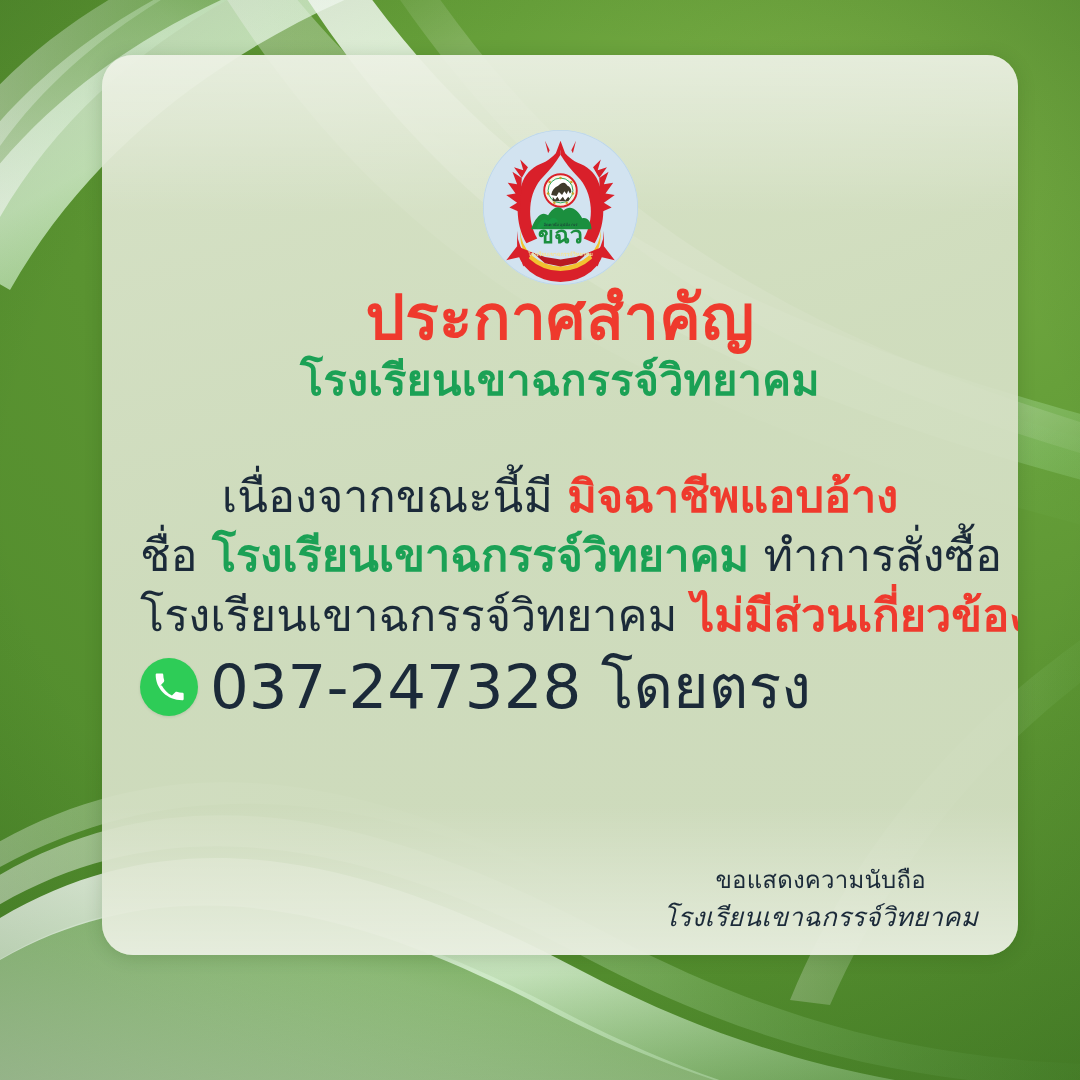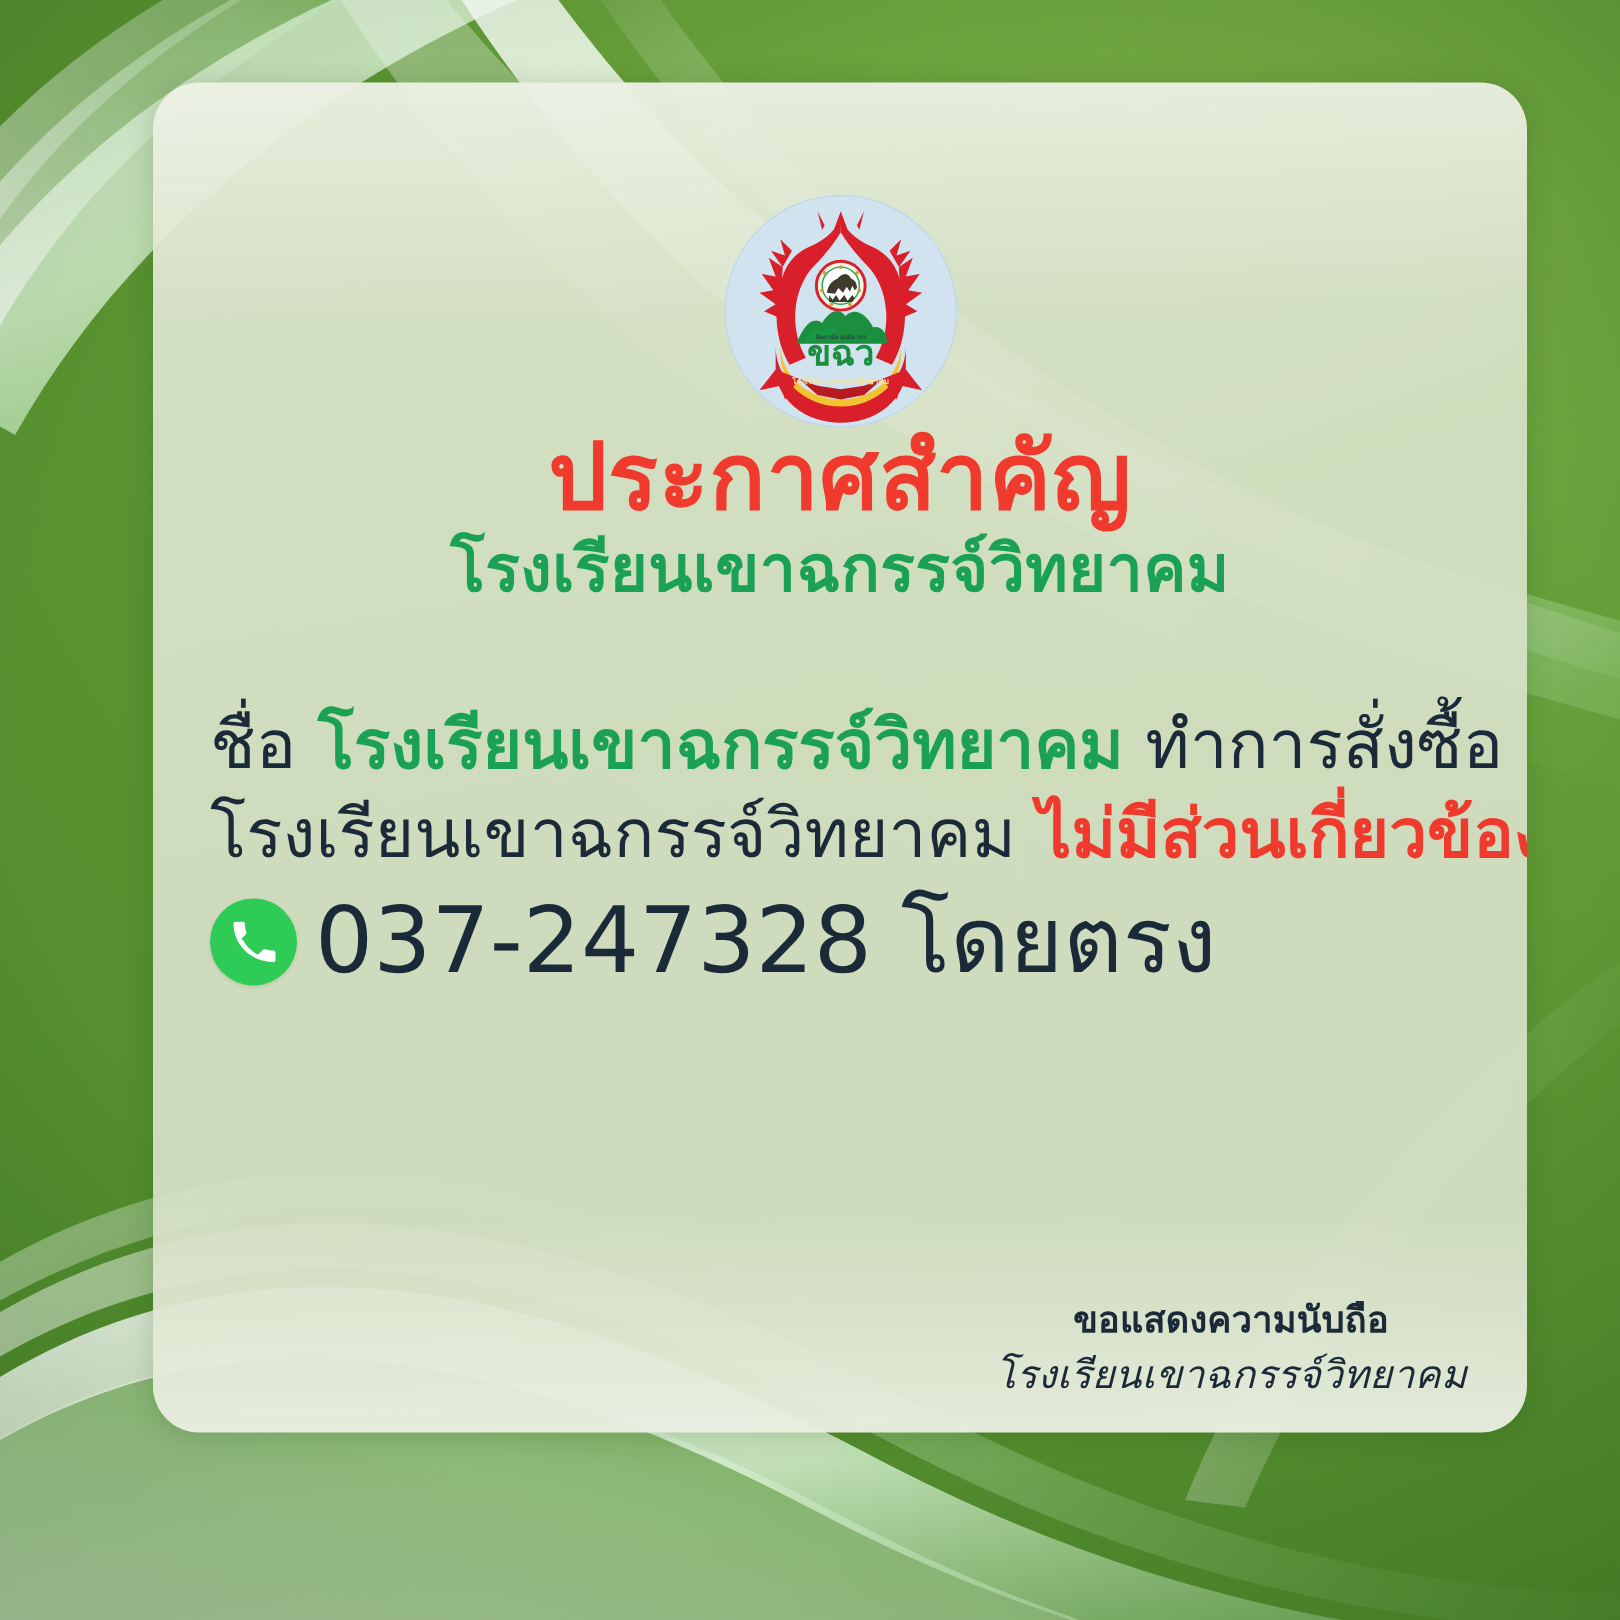--- a/index.html
+++ b/index.html
@@ -80,21 +80,21 @@
   .phone-ic{
     flex:0 0 auto;width:58px;height:58px;border-radius:50%;
     background:#2ecc57;display:flex;align-items:center;justify-content:center;
     box-shadow:0 1px 3px rgba(0,0,0,.10);
   }
   .phone-ic svg{width:32px;height:32px;display:block;}
   .phone-txt{font-size:61px;color:#1b2a39;white-space:nowrap;}
 
   
   .sign{position:absolute;right:40px;bottom:18px;text-align:center;color:#1b2a39;}
-  .sign-1{font-size:24px;font-weight:700;line-height:1.5;letter-spacing:.2px;text-align:center;}
+  .sign-1{font-size:24px;font-weight:400;line-height:1.5;letter-spacing:.2px;text-align:center;}
   .sign-2{font-size:26px;font-style:italic;line-height:1.5;letter-spacing:.2px;}
 </style>
 </head>
 <body>
 
 <div class="stage">
 
   <div class="bg">
     <div class="bg-base"></div>
 
@@ -209,20 +209,21 @@
         </svg>
       </div>
 
       <div class="headings">
         <div class="title">ประกาศสำคัญ</div>
         <div class="subtitle">โรงเรียนเขาฉกรรจ์วิทยาคม</div>
       </div>
 
       <div class="body">
 
+        <span class="ln c"><span>เนื่องจากขณะนี้มี </span><span class="red">มิจฉาชีพแอบอ้าง</span></span>
 
         <span class="ln l"><span>ชื่อ </span><span class="green">โรงเรียนเขาฉกรรจ์วิทยาคม</span><span> ทำการสั่งซื้อ</span></span>
 
 
         <span class="ln l"><span>โรงเรียนเขาฉกรรจ์วิทยาคม </span><span class="red">ไม่มีส่วนเกี่ยวข้อง</span></span>
 
 
 
         <div class="phone-row">
           <span class="phone-ic">

